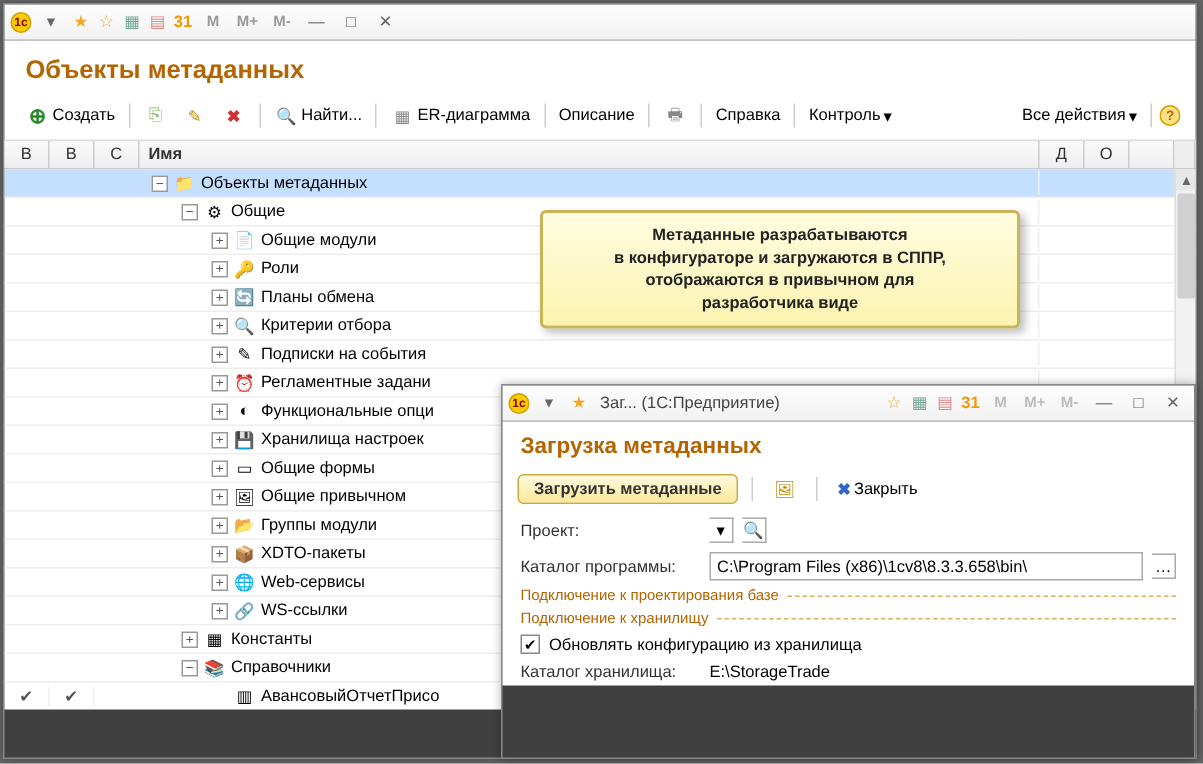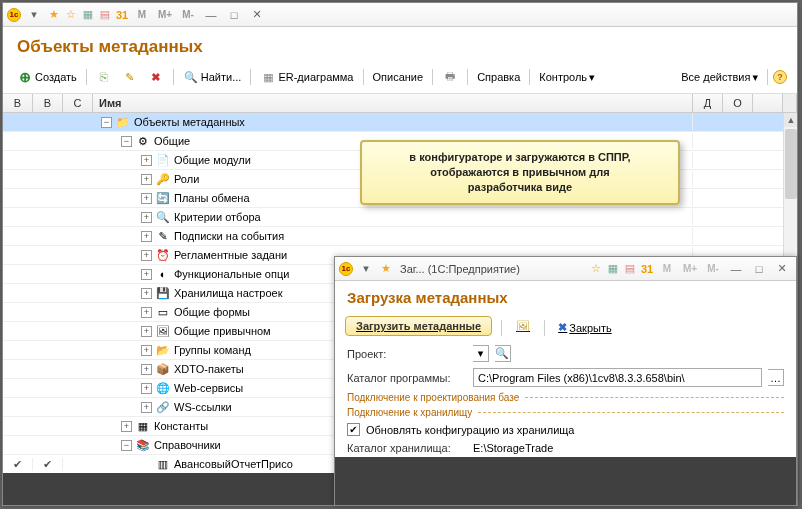--- a/index.html
+++ b/index.html
@@ -36,21 +36,21 @@
   .row.sel { background: #c5e0ff; }
   .cell-mark { width: 30px; border-right: 1px solid #eee; text-align: center; }
   .cell-name { flex: 1; display: flex; align-items: center; gap: 3px; border-right: 1px solid #eee; }
   .cell-d { width: 30px; border-right: 1px solid #eee; }
   .exp { width: 11px; height: 11px; border: 1px solid #999; display: inline-flex; align-items: center; justify-content: center; font-size: 9px; line-height: 1; color: #555; cursor: pointer; background: #fff; }
   .tree-icon { width: 16px; height: 16px; display: inline-flex; align-items: center; justify-content: center; }
   
   .callout { position: absolute; border: 2px solid #c9b458; background: linear-gradient(#fffde0,#fcf3b0); border-radius: 4px; padding: 8px 14px; box-shadow: 3px 3px 6px rgba(0,0,0,.25); text-align: center; font-weight: bold; font-size: 13px; line-height: 1.35; color: #222; }
   
   .sub-window { width: 463px; }
-  .sub-toolbar { display: flex; align-items: flex-end; padding: 6px 10px; gap: 6px; text-decoration: underline; }
+  .sub-toolbar { display: flex; align-items: center; padding: 6px 10px; gap: 6px; }
   .primary-btn { background: linear-gradient(#fef9e0,#fce99a); border: 1px solid #caa93a; border-radius: 4px; padding: 3px 10px; font-weight: bold; color: #333; cursor: pointer; }
   .form-row { display: flex; align-items: center; padding: 3px 12px; gap: 6px; }
   .form-label { width: 120px; color: #333; }
   .form-input { flex: 1; border: 1px solid #aaa; height: 19px; padding: 0 4px; background: #fff; display: flex; align-items: center; }
   .dd-btn { width: 16px; height: 17px; border: 1px solid #aaa; border-left: none; display: inline-flex; align-items: center; justify-content: center; cursor: pointer; }
   .section-label { color: #b26500; font-size: 10px; padding: 2px 12px; display: flex; align-items: center; gap: 6px; }
   .section-label::after { content: ""; flex: 1; border-top: 1px dashed #d4b060; }
   .chk { width: 13px; height: 13px; border: 1px solid #888; display: inline-flex; align-items: center; justify-content: center; font-size: 10px; }
   
   .scrollbar { position: absolute; right: 0; top: 0; width: 14px; height: 100%; background: #f2f2f2; border-left: 1px solid #ddd; }
@@ -312,21 +312,21 @@
           <div class="cell-d"></div>
           <div style="width:14px"></div>
         </div>
         <div class="row">
           <div class="cell-mark"></div>
           <div class="cell-mark"></div>
           <div class="cell-mark"></div>
           <div class="cell-name" style="padding-left:48px">
             <span class="exp">+</span>
             <span class="tree-icon">📂</span>
-            <span>Группы команд</span>
+            <span>Группы модули</span>
           </div>
           <div class="cell-d"></div>
           <div class="cell-d"></div>
           <div class="cell-d"></div>
           <div style="width:14px"></div>
         </div>
         <div class="row">
           <div class="cell-mark"></div>
           <div class="cell-mark"></div>
           <div class="cell-mark"></div>
@@ -408,20 +408,21 @@
           <div class="cell-d"></div>
           <div class="cell-d"></div>
           <div class="cell-d"></div>
           <div style="width:14px"></div>
         </div>
       </div>
   </div>
 </div>
 
 <div class="callout" style="left:360px; top:140px; width:320px;">
+  <div>Метаданные разрабатываются</div>
   <div>в конфигураторе и загружаются в СППР,</div>
   <div>отображаются в привычном для</div>
   <div>разработчика виде</div>
 </div>
 
 <div class="window sub-window" style="left:334px; top:256px; height:250px;">
   <div class="titlebar">
     <span class="tb-icon logo1c">1c</span>
     <span class="tb-btn">▾</span>
     <span class="tb-icon star">★</span>

